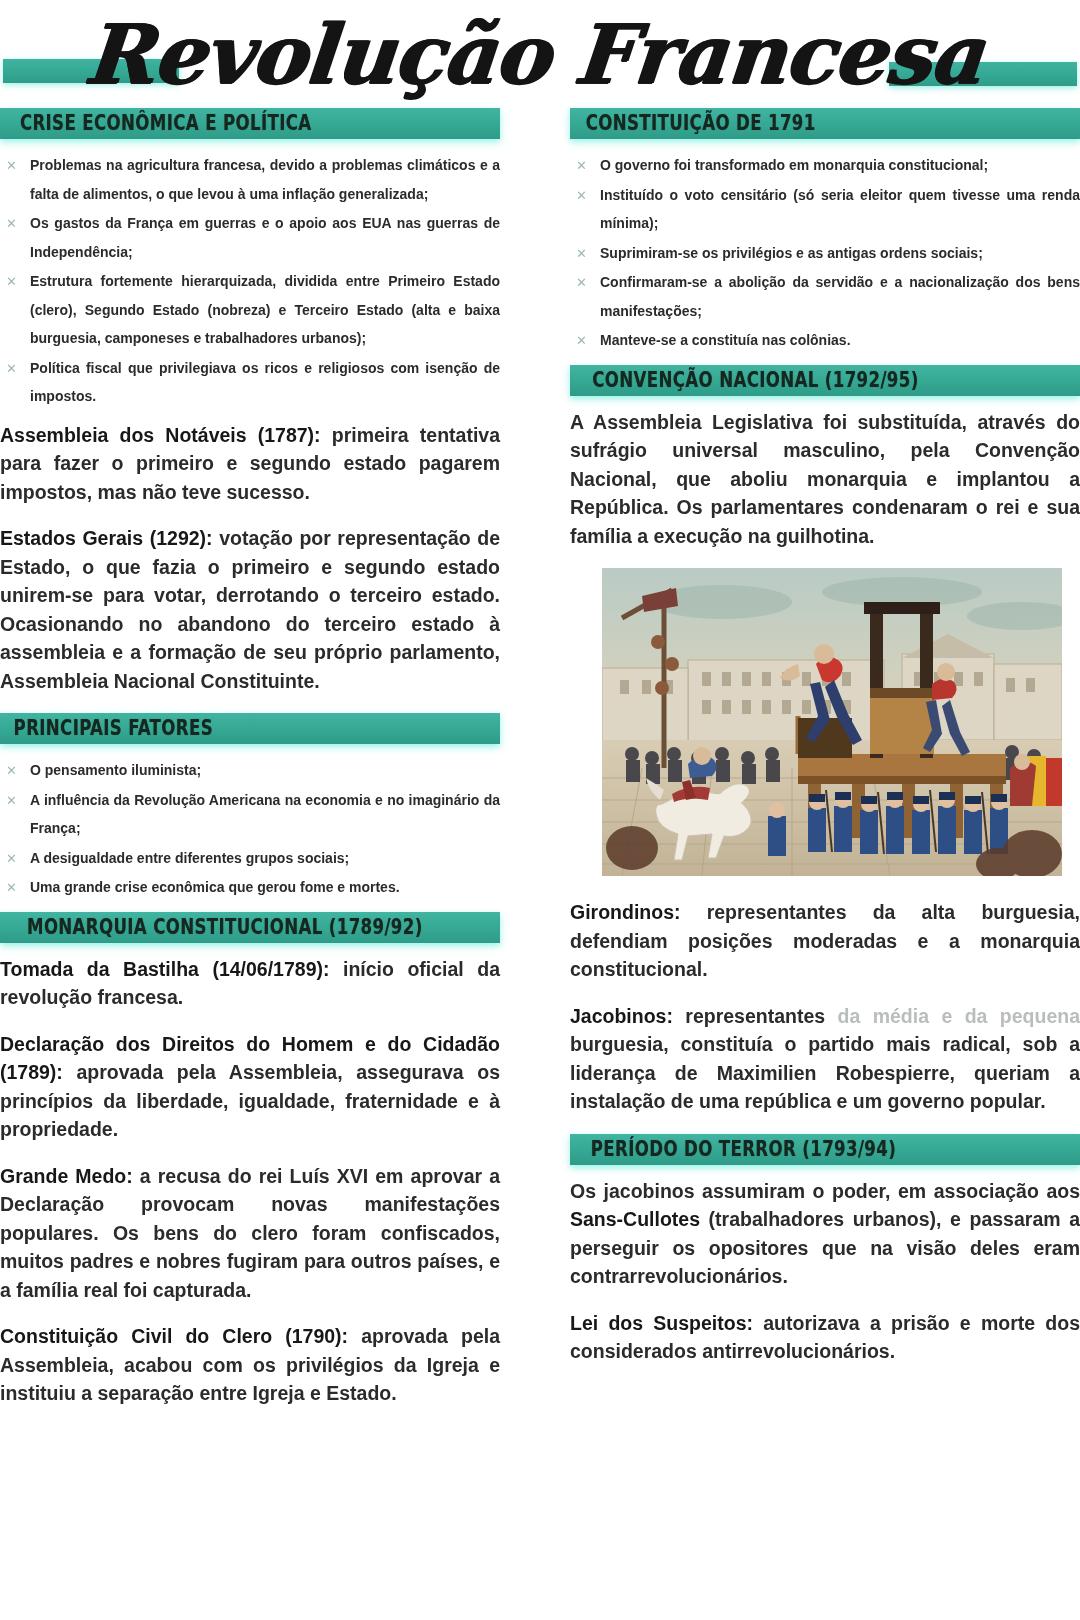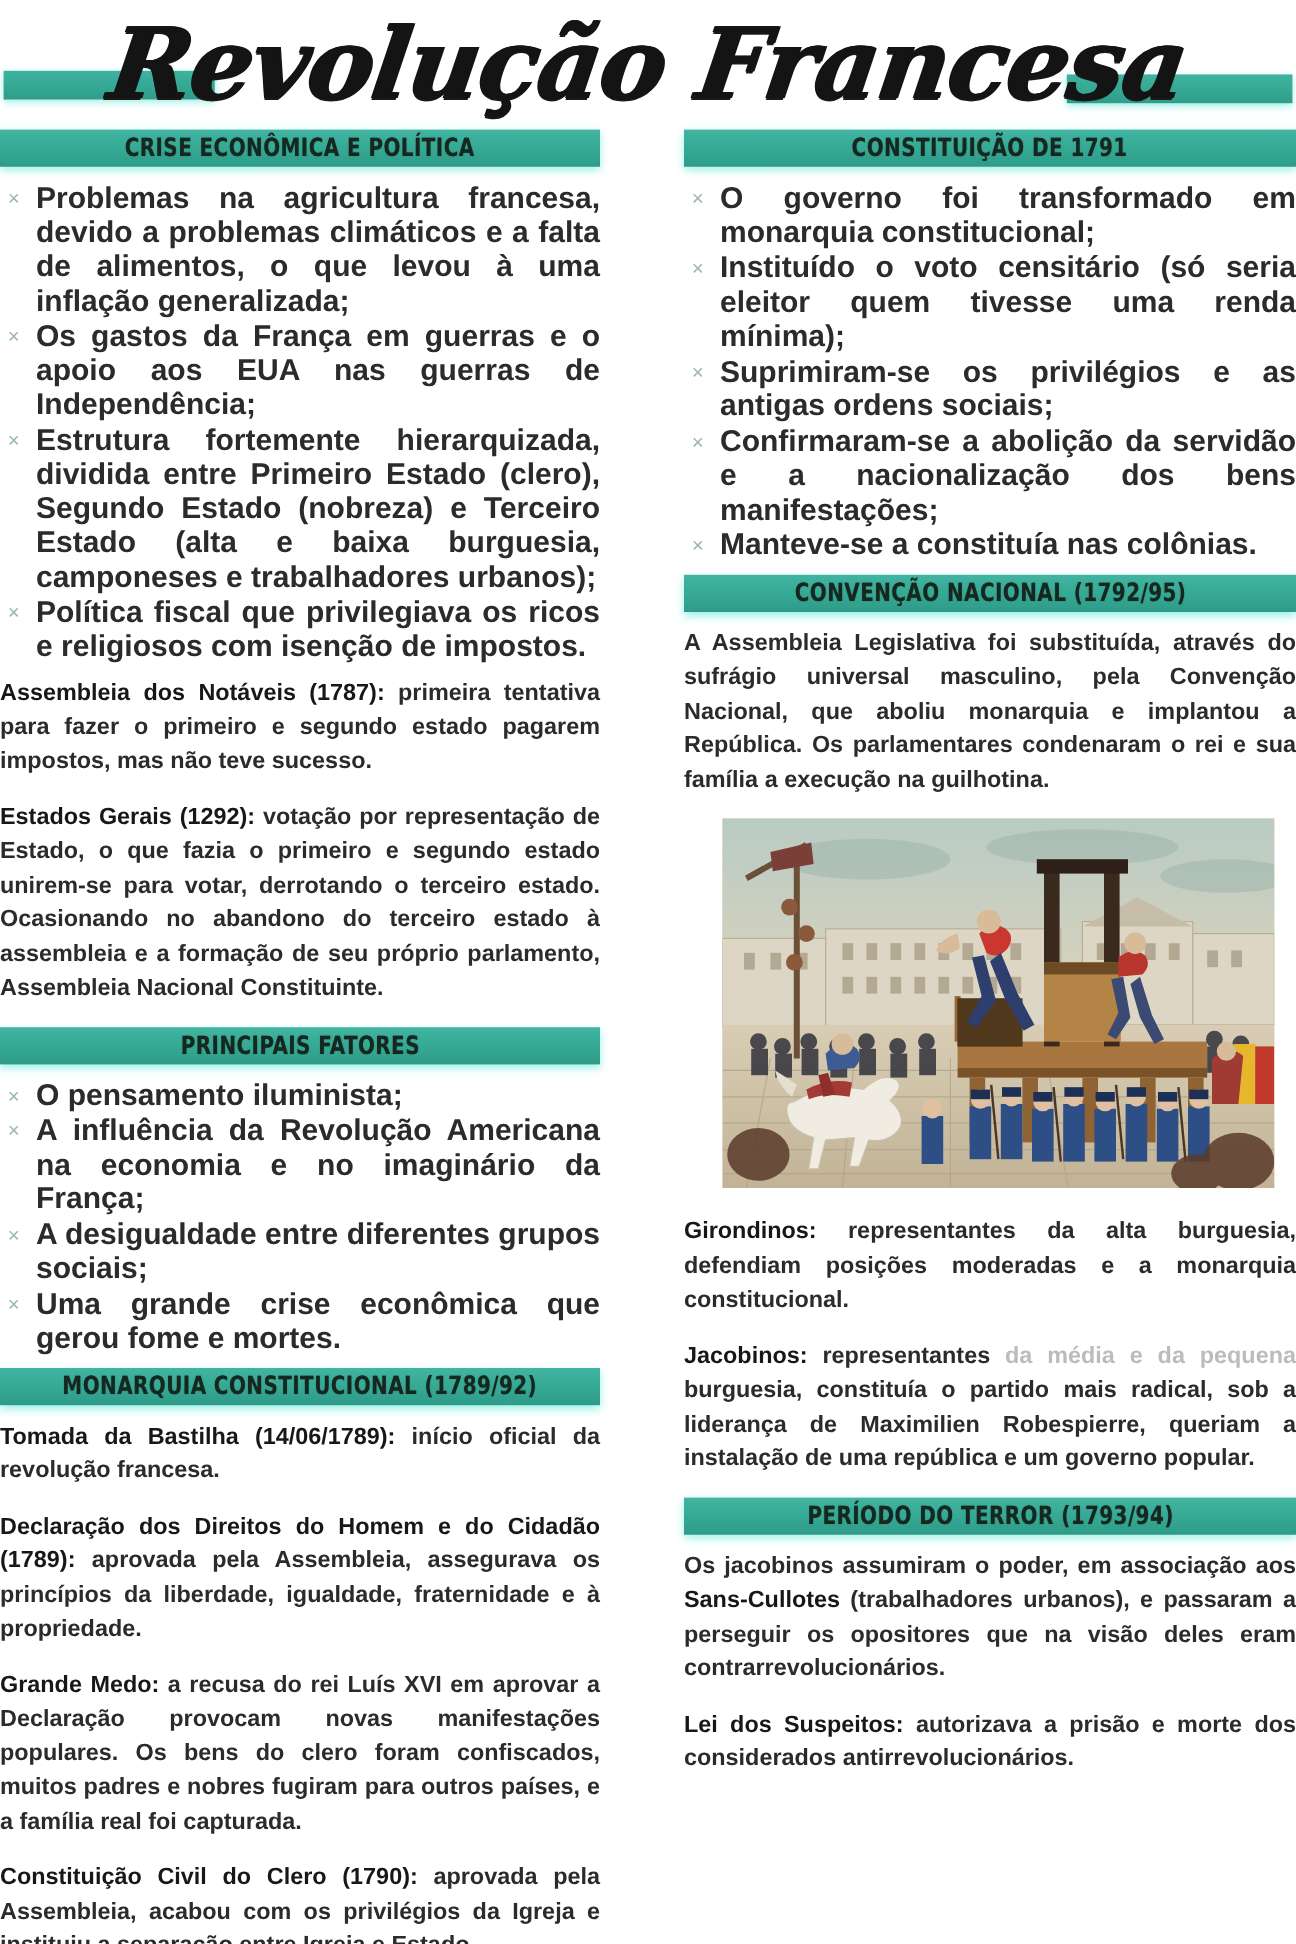--- a/index.html
+++ b/index.html
@@ -33,40 +33,40 @@
   .col-left{width:500px;margin-left:0;}
   .col-gap{width:70px;}
   .col-right{width:510px;}
 
   
   .sec-bar{
     position:relative;
     background:linear-gradient(180deg,#42b5a2 0%,#36a995 50%,#2e9b88 100%);
     box-shadow:0 3px 7px rgba(125,238,224,.8);
     height:31px;line-height:31px;
-    text-align:center;
+    text-align:left;
     margin-bottom:12px;
   }
   .sec-bar span{
     font-family:"DejaVu Sans Condensed","Liberation Sans Narrow","Liberation Sans",sans-serif;
     font-weight:bold;
     font-size:21px;
     letter-spacing:.4px;
     color:#16271f;
     transform:scaleX(.88);
     display:inline-block;
     text-shadow:0 0 1px rgba(0,0,0,.45);
   }
 
   
   ul.bl{list-style:none;margin:0 0 10px 0;padding:0;}
   ul.bl li{
     position:relative;
     padding-left:30px;
-    font-size:25px;
+    font-size:14px;
     line-height:28.5px;
     color:#2b2b2b;
     font-weight:600;
     text-align:justify;
     margin-bottom:1px;
   }
   ul.bl li::before{
     content:"\2715";
     position:absolute;left:6px;top:1px;
     color:#9fb9b2;

